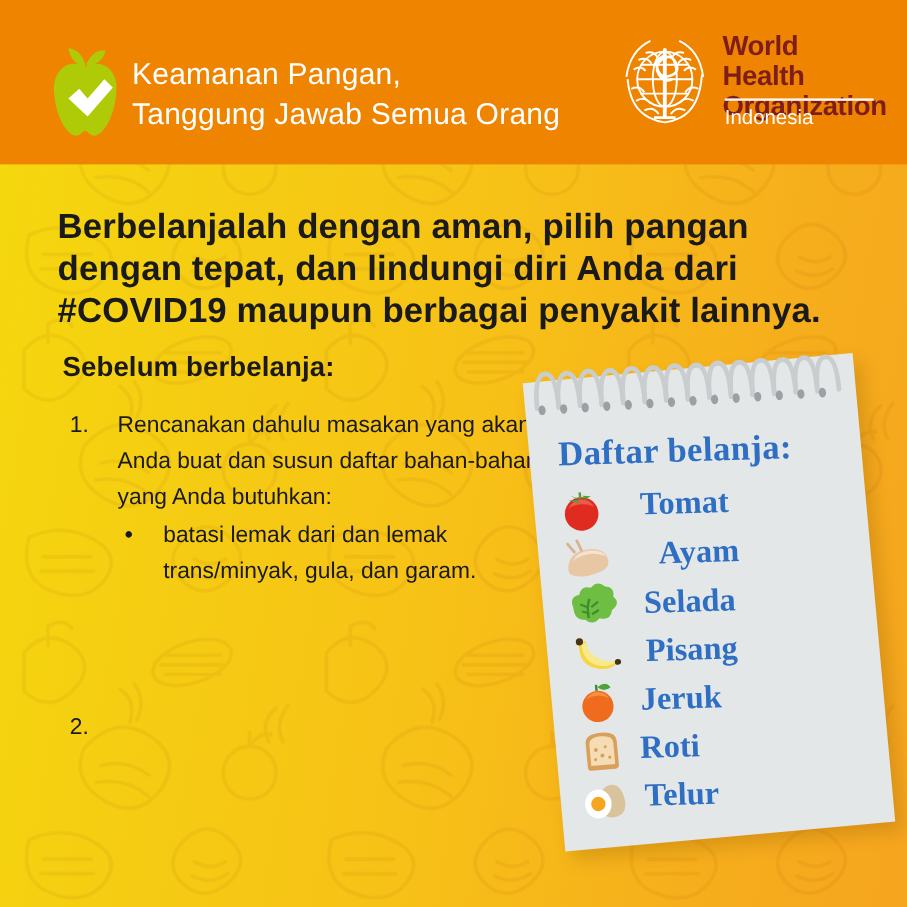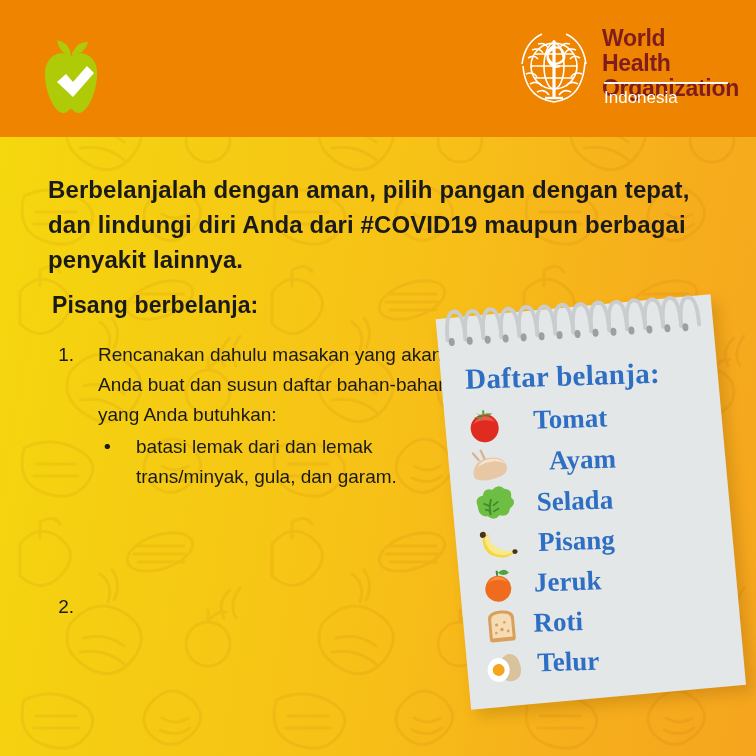--- a/index.html
+++ b/index.html
@@ -37,21 +37,21 @@
     position:absolute;left:90px;top:2px;color:#7f1d1d;
     font-size:23px;line-height:25px;font-weight:bold;white-space:pre-line;
     letter-spacing:-0.3px;
   }
   #who-rule{position:absolute;left:92px;top:58px;width:124px;height:2px;background:#fff;opacity:.95;}
   #who-country{position:absolute;left:92px;top:64px;color:#fff;font-size:17px;font-weight:normal;}
 
   
   #lede{
     position:absolute;left:48px;top:172px;width:676px;
-    color:#1a1a1a;font-size:24px;line-height:35px;font-weight:bold;
+    color:#1a1a1a;font-size:29px;line-height:35px;font-weight:bold;
     letter-spacing:.1px;
   }
   #subhead{
     position:absolute;left:52px;top:292px;
     color:#1a1a1a;font-size:23px;font-weight:bold;letter-spacing:.1px;
   }
   #steps{position:absolute;left:40px;top:340px;width:410px;}
   .step{position:relative;margin-bottom:14px;}
   .step-num{
     position:absolute;left:0;top:0;width:34px;text-align:right;
@@ -130,20 +130,22 @@
 
   <div id="header">
 
     <svg id="apple-logo" viewBox="0 0 58 78">
       <path d="M29 16 q-3 -12 -14 -14 q2 13 14 16 z" fill="#AFCB08"></path>
       <path d="M30 15 q6 -12 16 -11 q-3 12 -16 13 z" fill="#AFCB08"></path>
       <path d="M29 18 C16 10 2 20 3 38 C4 58 14 76 22 75 c4 -.5 5 -4 7 -4 s3 3.5 7 4 c8 1 18 -17 19 -37 C57 20 42 10 29 18z" fill="#AFCB08"></path>
       <path d="M15 44 l9 -8 l7 8 l14 -16 l7 7 l-21 24 z" fill="#ffffff"></path>
     </svg>
 
+    <div id="header-title">Keamanan Pangan,
+Tanggung Jawab Semua Orang</div>
 
     <div id="who-logo">
       <svg id="who-emblem" viewBox="0 0 84 84">
         <g fill="none" stroke="#ffffff" stroke-width="1.6">
           <circle cx="42" cy="40" r="23"></circle>
           <ellipse cx="42" cy="40" rx="10" ry="23"></ellipse>
           <path d="M19 40 h46 M22 28 h40 M22 52 h40"></path>
           <path d="M42 17 v46"></path>
           <path d="M10 38 q3 -22 20 -30 M74 38 q-3 -22 -20 -30"></path>
           <path d="M11 40 q2 24 18 32 q6 3 13 4 q7 -1 13 -4 q16 -8 18 -36"></path>
@@ -159,21 +161,21 @@
         </g>
       </svg>
       <div id="who-name">World Health
 Organization</div>
       <div id="who-rule"></div>
       <div id="who-country">Indonesia</div>
     </div>
   </div>
 
   <div id="lede">Berbelanjalah dengan aman, pilih pangan dengan tepat, dan lindungi diri Anda dari #COVID19 maupun berbagai penyakit lainnya.</div>
-  <div id="subhead">Pisang berbelanja:</div>
+  <div id="subhead">Sebelum berbelanja:</div>
 
   <div id="steps">
     <div class="step">
       <div class="step-num">1.</div>
       <div class="step-text">Rencanakan dahulu masakan yang akan Anda buat dan susun daftar bahan-bahan yang Anda butuhkan:</div>
       <ul class="subs">
         <li class="sub">
           <span class="sub-dot">•</span>
         </li>
         <li class="sub">

